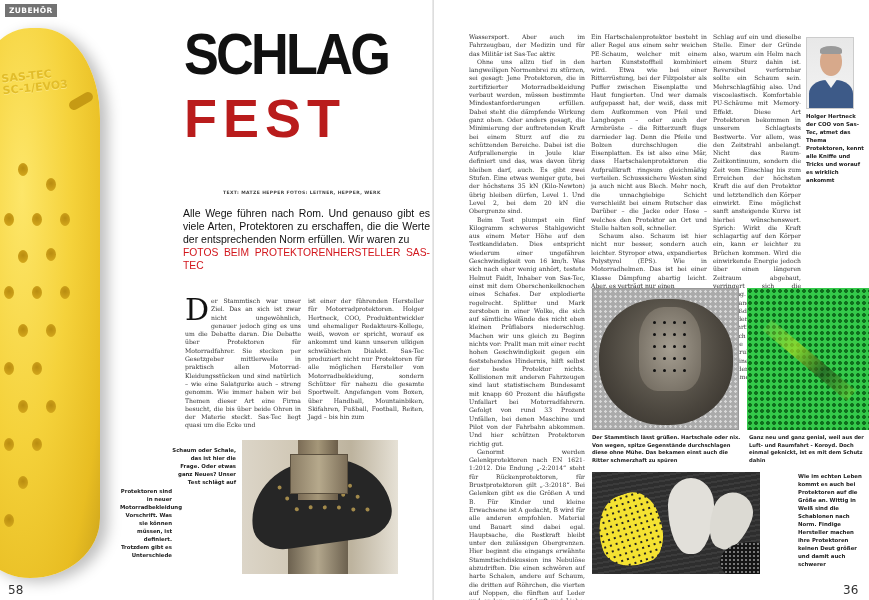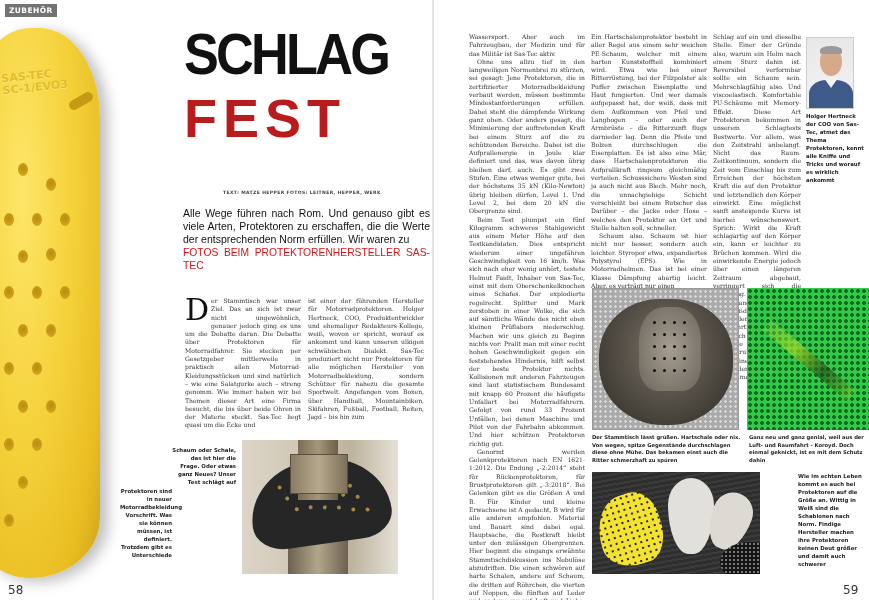--- a/index.html
+++ b/index.html
@@ -210,13 +210,13 @@
 <div class="caption" style="left:749px;top:434px;width:118px;font-size:5.2px;line-height:7.6px;">Ganz neu und ganz genial, weil aus der Luft- und Raumfahrt - Koroyd. Doch einmal geknickt, ist es mit dem Schutz dahin</div>
 
 <div class="photo photo-templates">
   <div class="yellow"></div>
   <div class="white1"></div>
   <div class="white2"></div>
   <div class="black"></div>
 </div>
 <div class="caption" style="left:798px;top:472px;width:66px;">Wie im echten Leben kommt es auch bei Protektoren auf die Größe an. Wittig in Weiß sind die Schablonen nach Norm. Findige Hersteller machen ihre Protektoren keinen Deut größer und damit auch schwerer</div>
 
-<div class="folio" style="left:843px;">59</div>
+<div class="folio" style="left:843px;">36</div>
 
 </body></html>

